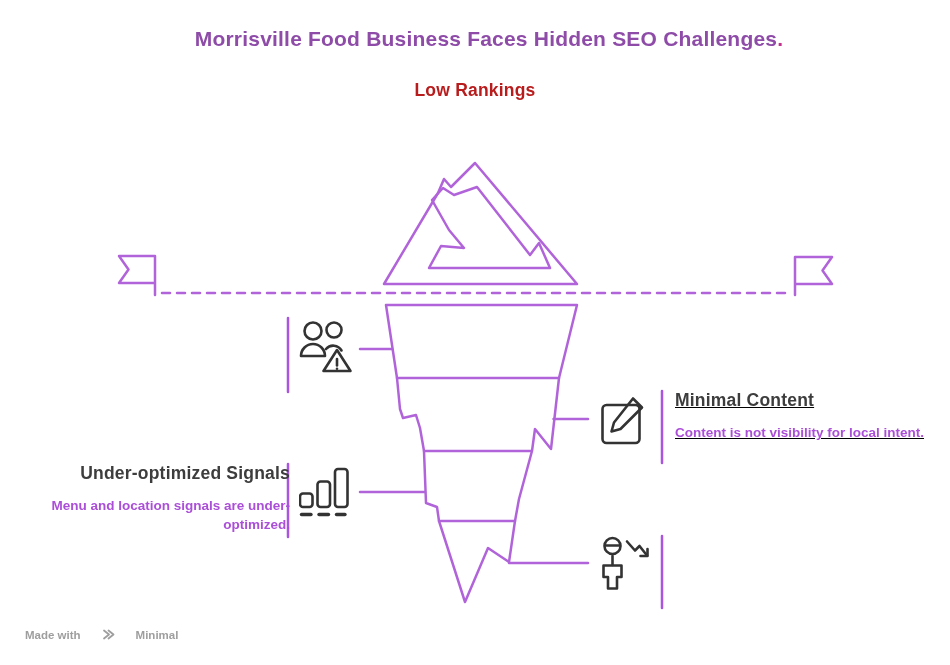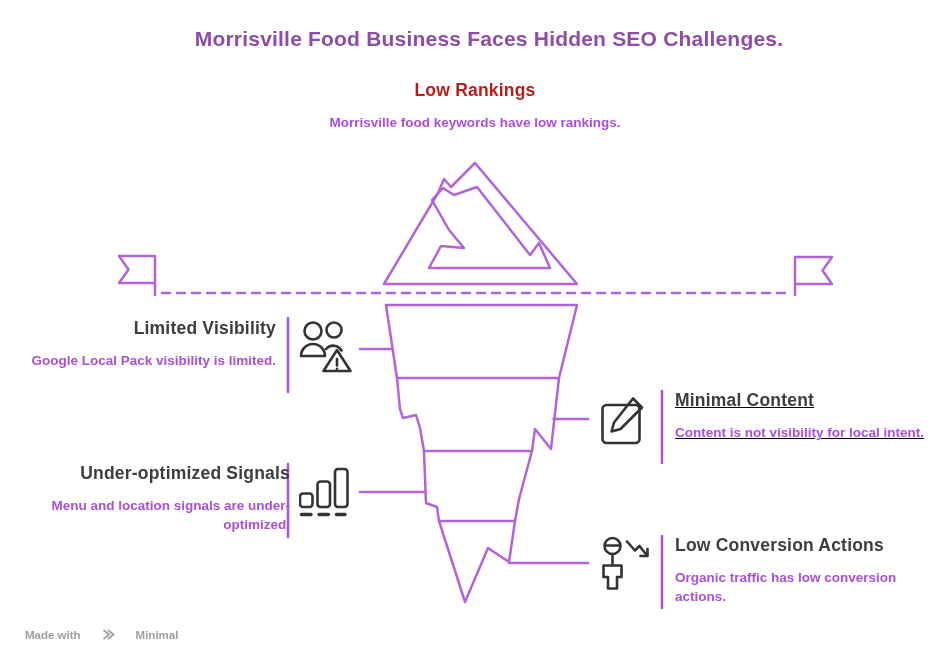--- a/index.html
+++ b/index.html
@@ -57,42 +57,33 @@
       <path d="M662,391 V463"></path>
       <path d="M288,464 V537"></path>
       <path d="M662,536 V608"></path>
     </g>
   </svg>
 
   <h1 class="title"><span>Morrisville Food Business Faces Hidden SEO Challenges</span><span class="dot">.</span></h1>
 
   <div class="top-block">
     <div class="h-purple">Low Rankings</div>
-    <div class="desc">Morrisville food keywords have low rankings.</div>
   </div>
 
-  <div class="sec left s1">
-    <div class="h-gray">Limited Visibility</div>
-    <div class="desc">Google Local Pack visibility is limited.</div>
-  </div>
 
   <div class="sec right s2">
     <div class="h-gray">Minimal Content</div>
     <div class="desc">Content is not visibility for local intent.</div>
   </div>
 
   <div class="sec left s3">
     <div class="h-gray">Under-optimized Signals</div>
     <div class="desc">Menu and location signals are under-optimized.</div>
   </div>
 
-  <div class="sec right s4">
-    <div class="h-gray">Low Conversion Actions</div>
-    <div class="desc">Organic traffic has low conversion actions.</div>
-  </div>
 
   <svg class="icon" style="left:297px;top:319px" width="56" height="56" viewBox="0 0 56 56">
     <g fill="none" stroke="#333333" stroke-width="2.6" stroke-linejoin="round" stroke-linecap="round">
       <circle cx="16" cy="12" r="8.5"></circle>
       <circle cx="37" cy="11" r="7.5"></circle>
       <path d="M4,37 a12 12 0 0 1 24 0 Z"></path>
       <path d="M29,30 a9.5 9.5 0 0 1 15.5,1.5"></path>
       <path d="M40,31 L53.5,52 L26.5,52 Z"></path>
       <path d="M40,40 V46.5"></path>
     </g>

